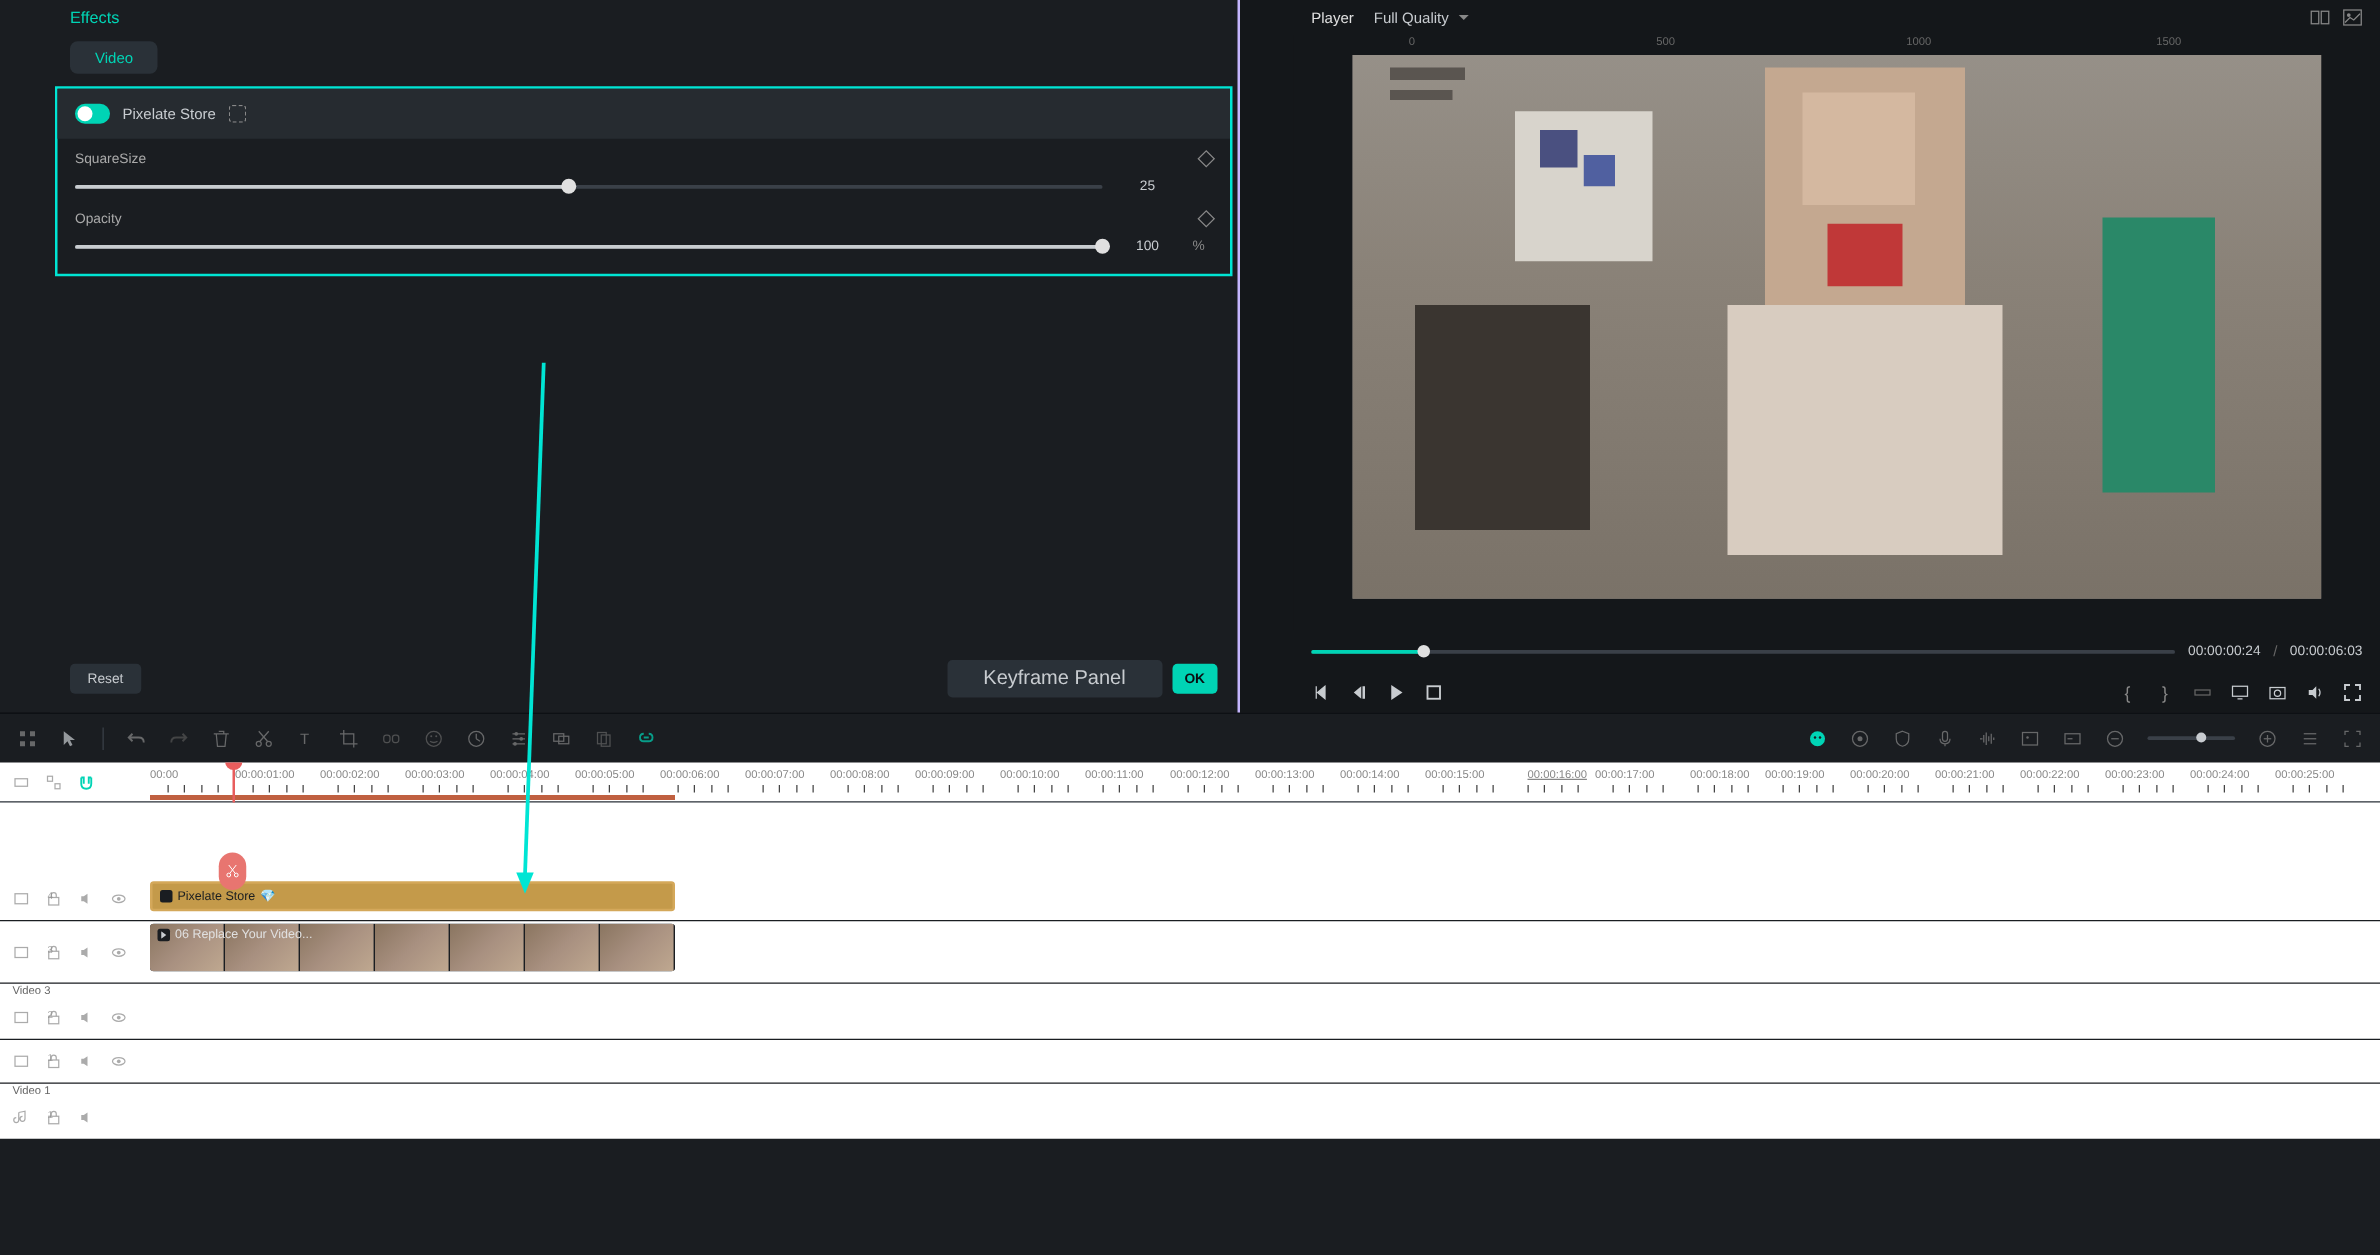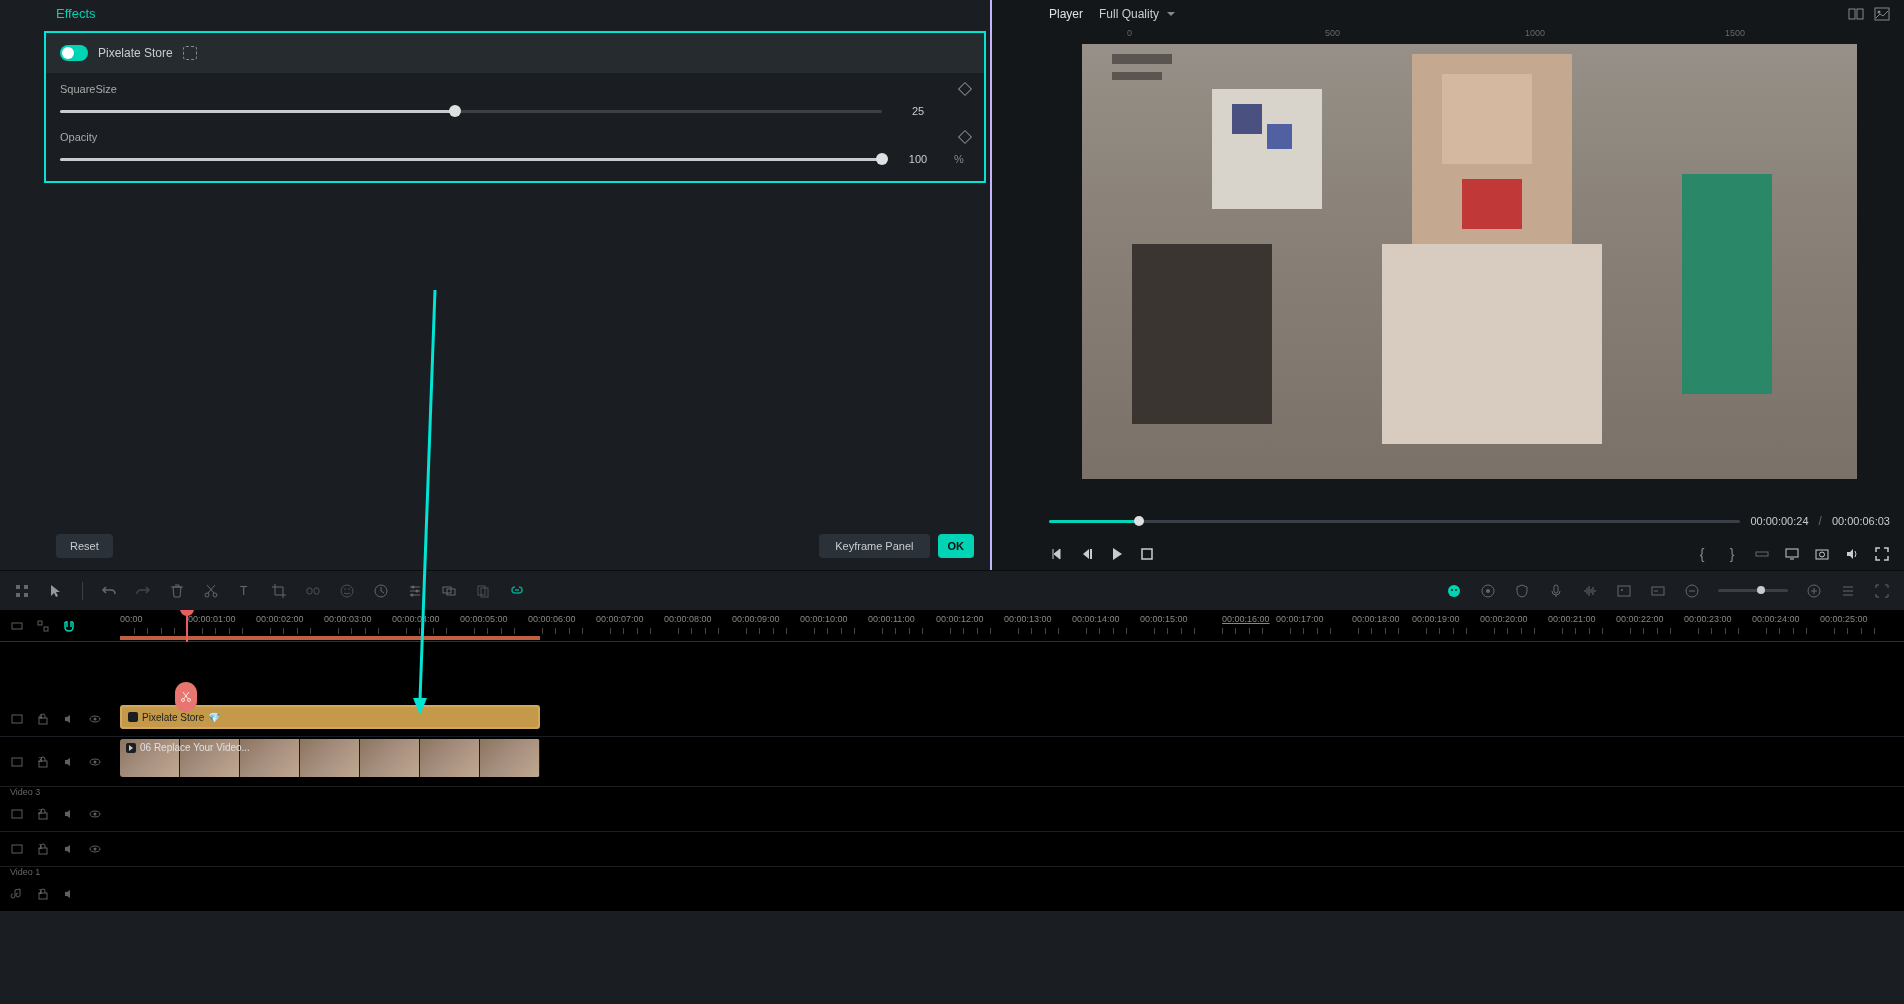--- a/index.html
+++ b/index.html
@@ -28,21 +28,21 @@
 .slider-row { display: flex; align-items: center; gap: 16px; }
 .slider-track { flex: 1; height: 3px; background: #3a4048; position: relative; border-radius: 2px; }
 .slider-fill { position: absolute; height: 3px; background: #c8ccd0; border-radius: 2px; left: 0; }
 .slider-thumb { position: absolute; width: 12px; height: 12px; background: #e0e0e0; border-radius: 50%; top: -5px; transform: translateX(-50%); cursor: pointer; }
 .slider-value { width: 40px; text-align: center; font-size: 11px; color: #c8ccd0; }
 .slider-unit { width: 16px; font-size: 11px; color: #888; }
 
 .effects-footer { margin-top: auto; padding: 12px 16px; display: flex; justify-content: space-between; align-items: center; }
 .reset-btn { background: #2a3138; color: #c8ccd0; padding: 6px 14px; border: none; border-radius: 4px; font-size: 11px; cursor: pointer; }
 .footer-right { display: flex; gap: 8px; align-items: center; }
-.keyframe-panel-btn { background: #2a3138; color: #c8ccd0; padding: 6px 16px; border: none; border-radius: 4px; font-size: 11px; cursor: pointer; }
+.keyframe-panel-btn { background: #2a3138; color: #c8ccd0; padding: 6px 29px; border: none; border-radius: 4px; font-size: 16px; cursor: pointer; }
 .ok-btn { background: #00d4b5; color: #0a0d10; padding: 6px 10px; border: none; border-radius: 4px; font-size: 11px; font-weight: 600; cursor: pointer; }
 
 
 .player-panel { flex: 1; background: #14171a; display: flex; flex-direction: column; border-left: 2px solid #c4b5fd; padding-left: 43px; }
 .player-header { display: flex; align-items: center; padding: 6px 14px; gap: 16px; }
 .player-label { font-size: 12px; color: #e0e0e0; }
 .quality-dropdown { display: flex; align-items: center; gap: 8px; font-size: 12px; color: #c8ccd0; cursor: pointer; }
 .chevron-down { width: 0; height: 0; border-left: 4px solid transparent; border-right: 4px solid transparent; border-top: 4px solid #888; }
 .player-header-right { margin-left: auto; display: flex; gap: 10px; }
 
@@ -68,21 +68,21 @@
 
 
 .toolbar { height: 40px; background: #1a1d21; display: flex; align-items: center; padding: 0 14px; gap: 18px; border-top: 1px solid #0a0d10; }
 .toolbar-right { margin-left: auto; display: flex; align-items: center; gap: 18px; }
 .tool-icon { width: 16px; height: 16px; cursor: pointer; opacity: 0.7; display: flex; align-items: center; justify-content: center; }
 .tool-icon.active { opacity: 1; }
 .zoom-slider { width: 70px; height: 3px; background: #3a4048; position: relative; border-radius: 2px; }
 .zoom-thumb { position: absolute; width: 8px; height: 8px; background: #c8ccd0; border-radius: 50%; top: -3px; left: 55%; }
 
 
-.timeline-section { background: #000000; }
+.timeline-section { background: #ffffff; }
 .timeline-header { height: 32px; display: flex; align-items: center; border-bottom: 1px solid #2a3138; }
 .track-controls-header { width: 120px; display: flex; align-items: center; gap: 12px; padding: 0 10px; }
 .sm-icon { width: 14px; height: 14px; cursor: pointer; opacity: 0.7; }
 .timeline-ruler { flex: 1; position: relative; height: 32px; overflow: hidden; }
 .time-tick { position: absolute; top: 4px; font-size: 9px; color: #888; }
 .tick-line { position: absolute; top: 18px; width: 1px; height: 6px; background: #444; }
 
 .playhead { position: absolute; top: 0; width: 2px; background: #e85d5d; z-index: 10; }
 .playhead-marker { position: absolute; top: -6px; left: -6px; width: 14px; height: 12px; background: #e85d5d; border-radius: 0 0 7px 7px; }
 
@@ -111,20 +111,23 @@
 svg.icon-svg { width: 100%; height: 100%; }
 </style>
 </head>
 <body>
 
 <div class="top-section">
 
   <div class="effects-panel">
     <div class="effects-tab-header">
       <span class="effects-tab">Effects</span>
+    </div>
+    <div class="video-subtab-row">
+      <span class="video-subtab">Video</span>
     </div>
 
     <div class="effect-box">
       <div class="effect-header">
         <div class="toggle"></div>
         <span class="effect-name">Pixelate Store</span>
         <div class="effect-icon"></div>
       </div>
 
       <div class="param-row">

